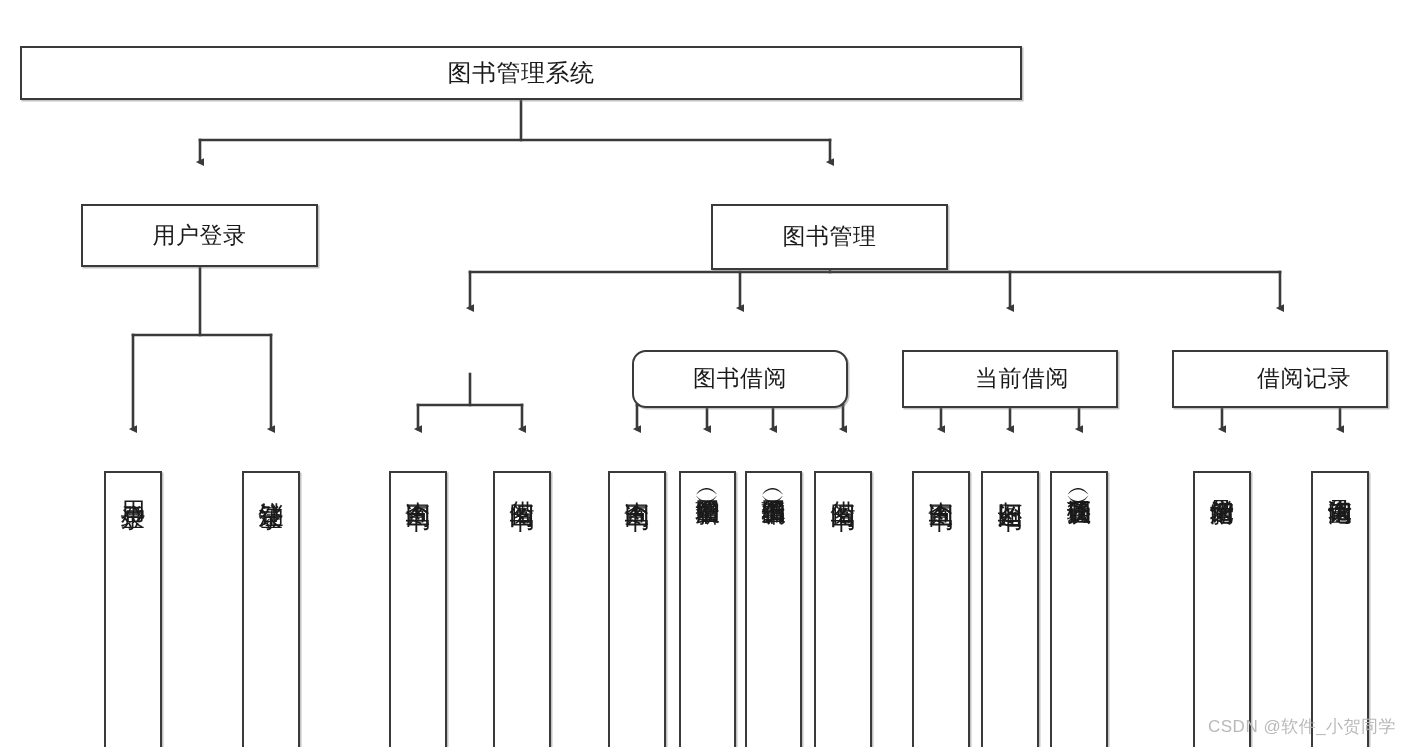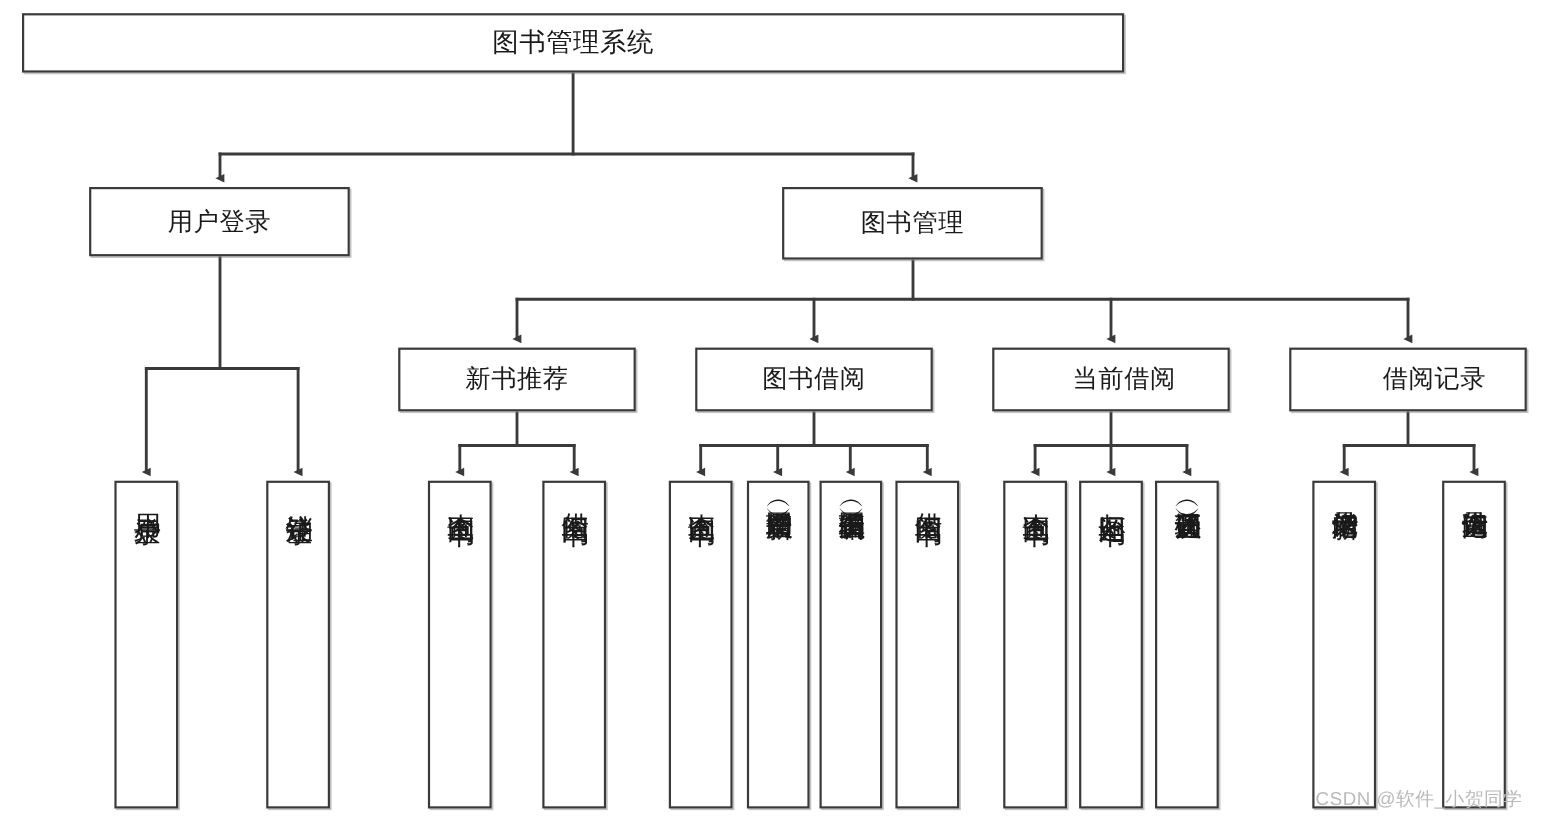--- a/index.html
+++ b/index.html
@@ -29,20 +29,21 @@
   .node {
     position: absolute;
     box-sizing: border-box;
     background: #ffffff;
     border: 2.5px solid #3a3a3a;
     display: flex;
     align-items: center;
     justify-content: center;
     color: #1a1a1a;
     box-shadow: 1.5px 1.5px 0 rgba(120,120,120,0.45);
+    margin-top: 34px;
   }
   .node .node-label {
     display: block;
     text-align: center;
     letter-spacing: 0.5px;
     color: #1a1a1a;
   }
   
   .node.horiz .node-label {
     font-size: 23px;
@@ -140,24 +141,21 @@
     <span class="node-label">图书管理系统</span>
   </div>
 
   <div class="node horiz" style="left:81px; top:170px; width:237px; height:63px;">
     <span class="node-label">用户登录</span>
   </div>
   <div class="node horiz" style="left:711px; top:170px; width:237px; height:66px;">
     <span class="node-label">图书管理</span>
   </div>
 
-  <div class="node horiz" style="left:362px; top:316px; width:216px; height:58px;">
-    <span class="node-label">新书推荐</span>
-  </div>
-  <div class="node horiz" style="left:632px; top:316px; width:216px; height:58px;">
+  <div class="node horiz" style="left:632px; top:316px; width:216px; height:58px;border-radius:14px;">
     <span class="node-label">图书借阅</span>
   </div>
   <div class="node horiz" style="left:902px; top:316px; width:216px; height:58px;padding-left:24px;">
     <span class="node-label">当前借阅</span>
   </div>
   <div class="node horiz" style="left:1172px; top:316px; width:216px; height:58px;padding-left:48px;">
     <span class="node-label">借阅记录</span>
   </div>
 
   <div class="node vert" style="left:104px; top:437px; width:58px; height:298px;">
@@ -197,15 +195,15 @@
     <span class="node-label">确认归还（管理员）</span>
   </div>
 
   <div class="node vert tall-text" style="left:1193px; top:437px; width:58px; height:298px;">
     <span class="node-label">新增借阅记录</span>
   </div>
   <div class="node vert tall-text" style="left:1311px; top:437px; width:58px; height:298px;">
     <span class="node-label">查询借阅记录</span>
   </div>
 
-  <div class="watermark" style="left:1196px; top:715px;">CSDN @软件_小贺同学</div>
+  <div class="watermark" style="left:1196px; top:715px;padding-left:12px;">CSDN @软件_小贺同学</div>
 
 </div>
 
 </body></html>

